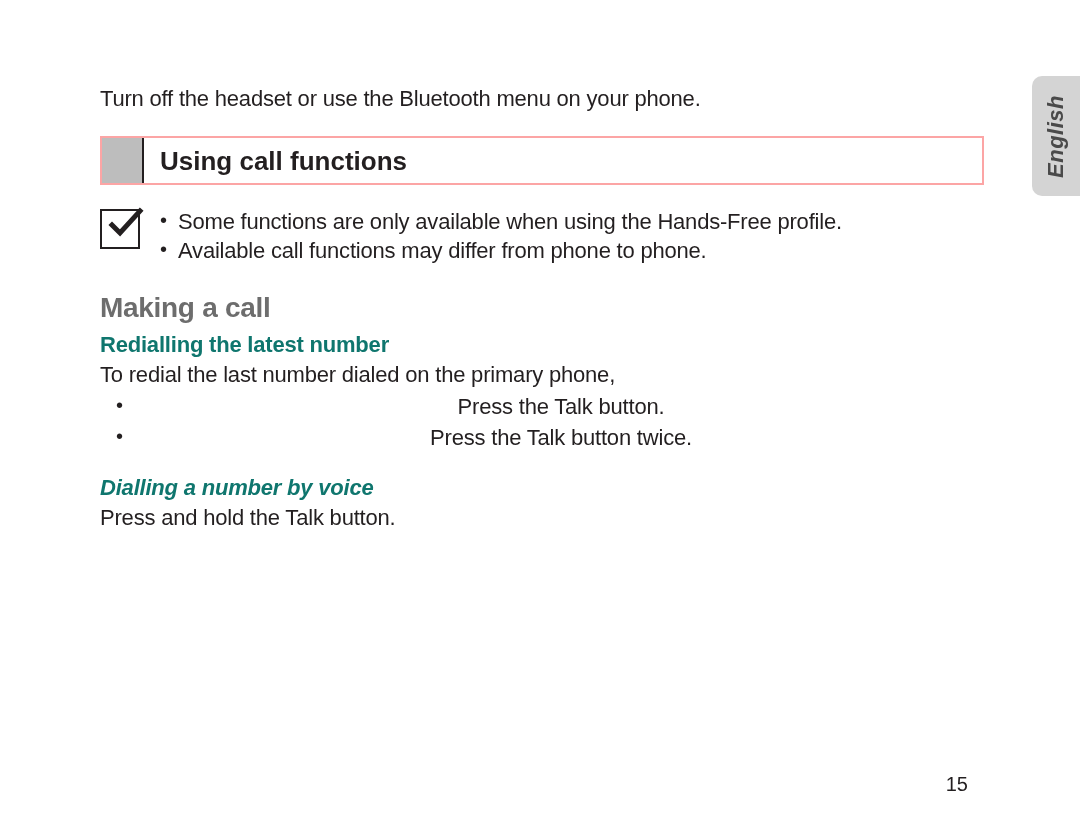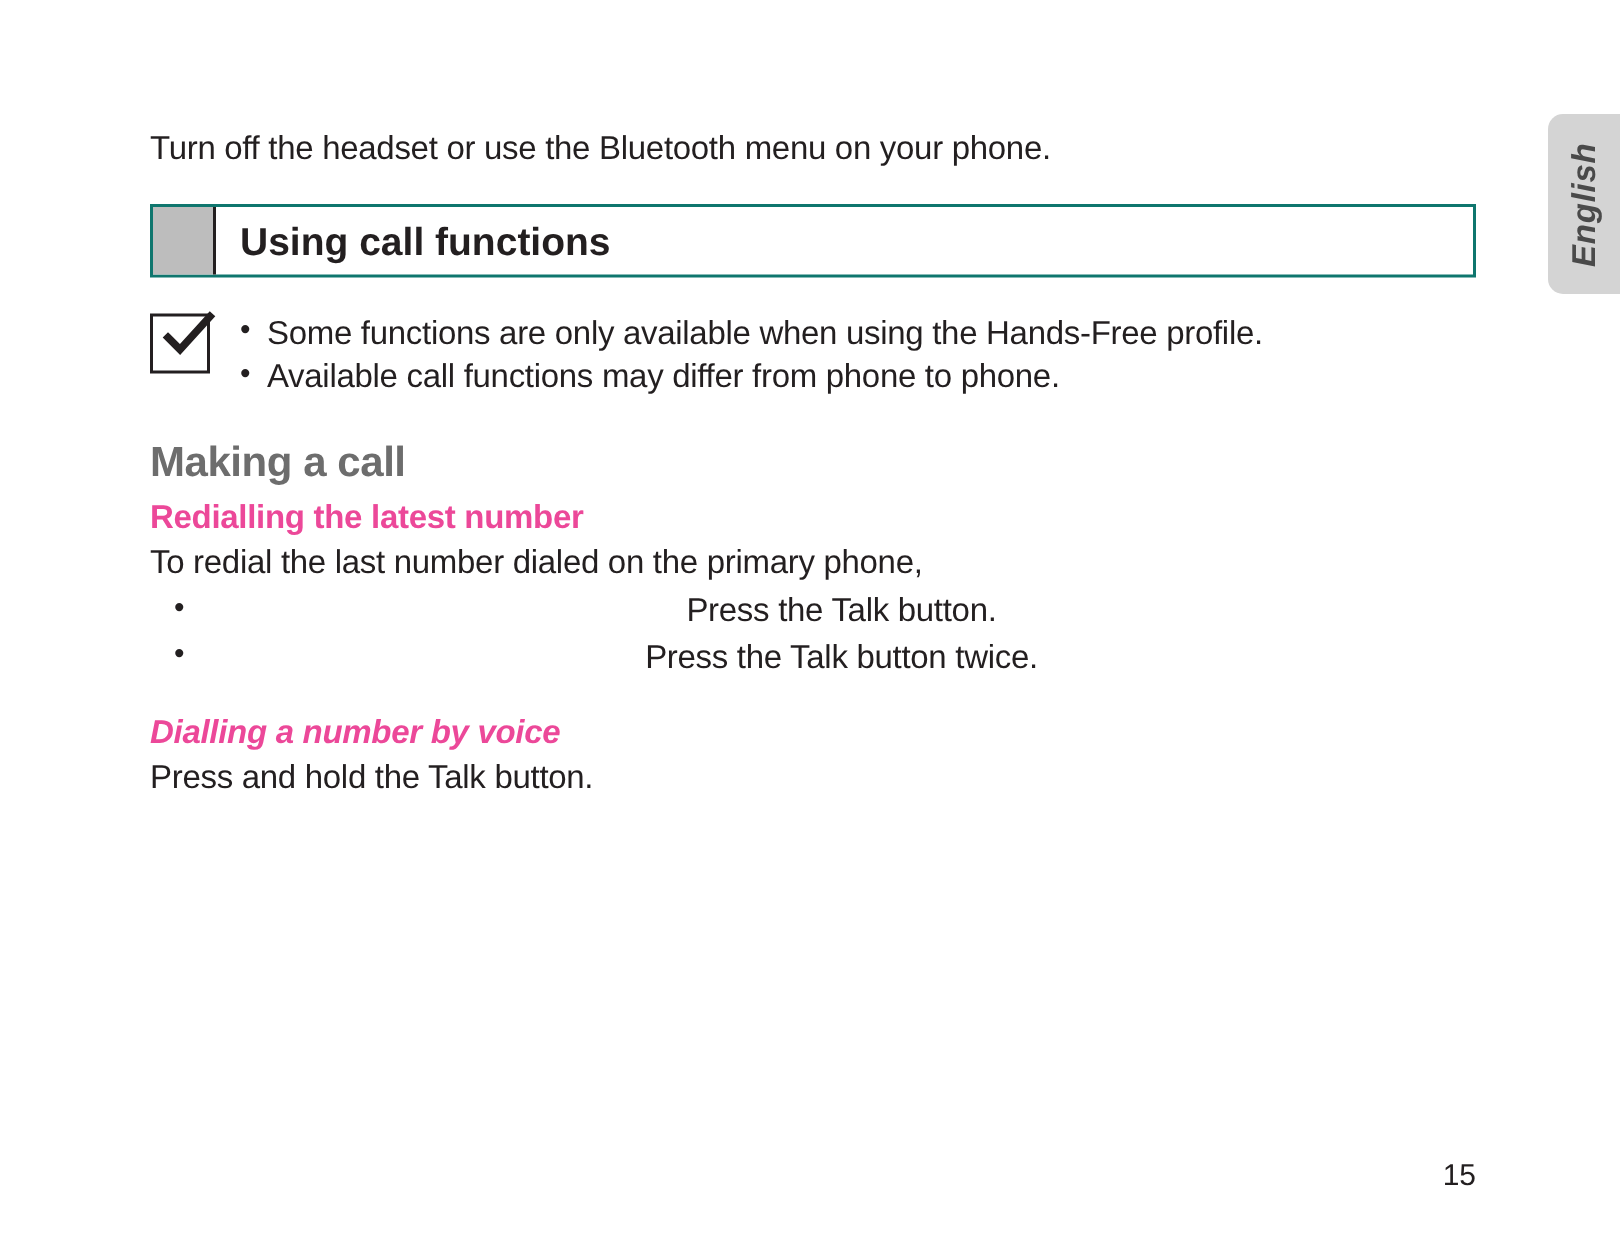--- a/index.html
+++ b/index.html
@@ -50,21 +50,21 @@
   .body-text {
     font-size: 22px;
     line-height: 1.35;
     color: #231f20;
     margin: 0 0 22px 0;
     letter-spacing: -0.2px;
   }
   .boxed-heading-wrap {
     display: flex;
     align-items: stretch;
-    border: 2px solid #0f766e;
+    border: 2px solid #fca5a5;
     margin: 0 0 22px 0;
   }
   .boxed-heading-block {
     width: 40px;
     background: #bdbdbd;
     border-right: 2px solid #231f20;
   }
   .boxed-heading-text {
     flex: 1;
     padding: 8px 16px 6px 16px;
@@ -130,36 +130,36 @@
   .h-sub {
     font-size: 28px;
     font-weight: 700;
     color: #6d6d6d;
     margin: 26px 0 8px 0;
     letter-spacing: -0.3px;
   }
   .h-sub2 {
     font-size: 22px;
     font-weight: 700;
-    color: #ec4899;
+    color: #0f766e;
     margin: 0 0 2px 0;
     letter-spacing: -0.2px;
   }
   .tight {
     margin-bottom: 2px;
   }
   .note-para {
     font-size: 22px;
     line-height: 1.35;
     letter-spacing: -0.2px;
     flex: 1;
   }
   .page-number {
     position: absolute;
-    right: 96px;
+    right: 112px;
     bottom: 44px;
     font-size: 20px;
     color: #231f20;
   }
   .mt22 { margin-top: 22px; font-style: italic; }
 </style>
 </head>
 <body>
 
 <div class="page">

